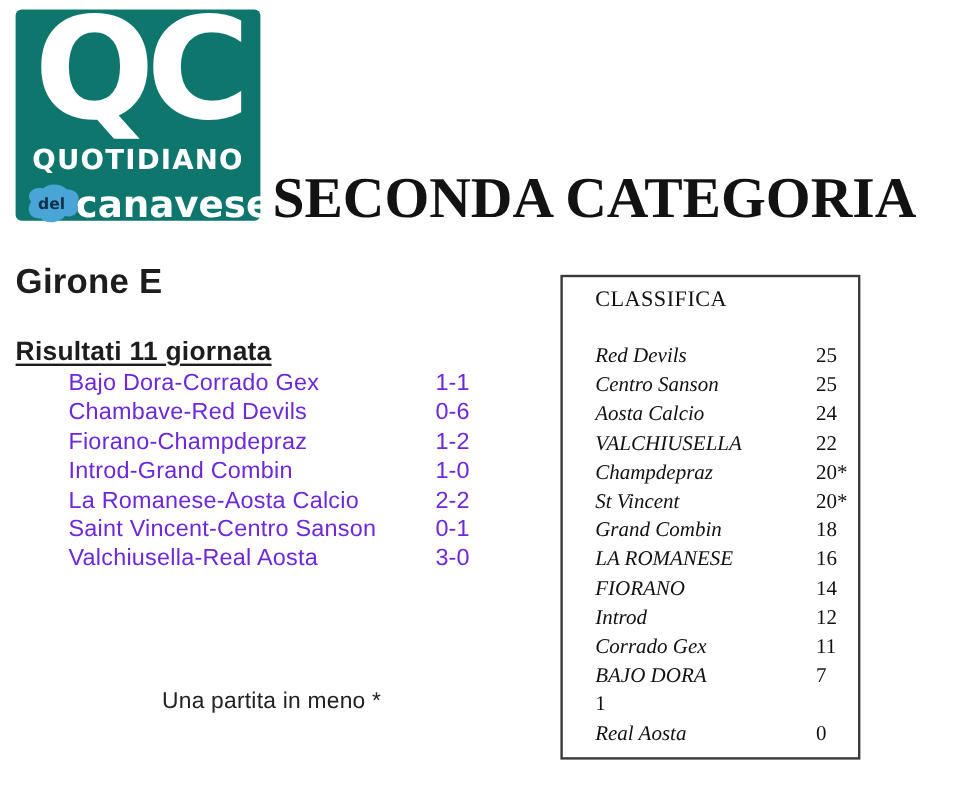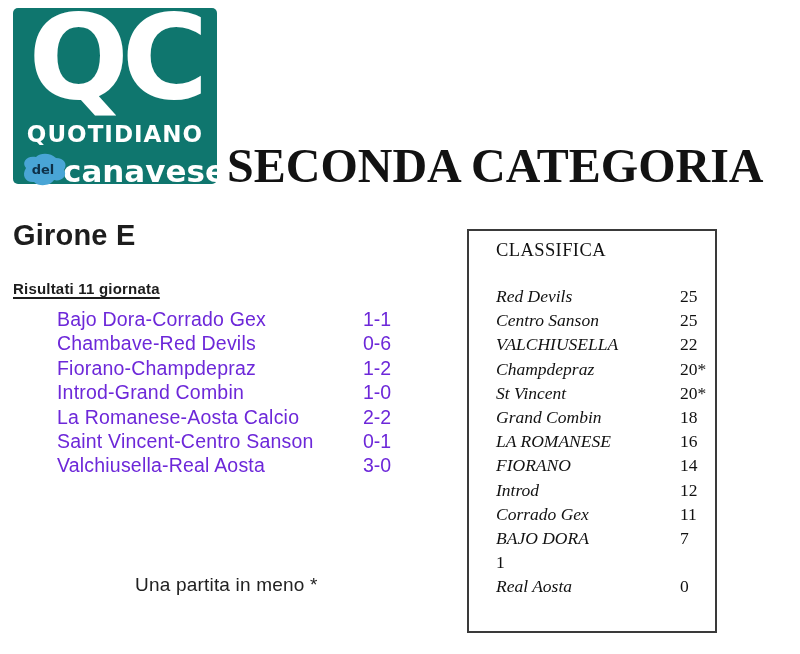--- a/index.html
+++ b/index.html
@@ -40,21 +40,21 @@
     font-size:48px; line-height:1; color:#121212; white-space:nowrap;
   }
 
   
   .girone {
     position:absolute; left:13px; top:219px; margin:0;
     font-size:29px; font-weight:bold; color:#1d1d1d; letter-spacing:0.2px;
   }
   .res-heading {
     position:absolute; left:13px; top:280px; margin:0;
-    font-size:15px; font-weight:bold; color:#1d1d1d;
+    font-size:22px; font-weight:bold; color:#1d1d1d;
     text-decoration:underline; text-decoration-thickness:2px; text-underline-offset:3px;
     letter-spacing:0.2px;
   }
   .results {
     position:absolute; left:13px; top:307px; width:342px;
     font-size:19.5px; color:#6d28d9;margin-left:44px;
   }
   .match-row { display:flex; line-height:24.4px; white-space:nowrap; }
   .fixture { flex:1 1 auto; letter-spacing:0.2px; }
   .score { flex:0 0 36px; text-align:left; }
@@ -142,20 +142,24 @@
 
     <div class="cl-row">
         <span class="cl-team">Red Devils</span>
         <span class="cl-points">25</span>
       </div>
         <div class="cl-row">
         <span class="cl-team">Centro Sanson</span>
         <span class="cl-points">25</span>
       </div>
         <div class="cl-row">
+        <span class="cl-team">Aosta Calcio</span>
+        <span class="cl-points">24</span>
+      </div>
+        <div class="cl-row">
         <span class="cl-team">VALCHIUSELLA</span>
         <span class="cl-points">22</span>
       </div>
         <div class="cl-row">
         <span class="cl-team">Champdepraz</span>
         <span class="cl-points">20*</span>
       </div>
         <div class="cl-row">
         <span class="cl-team">St Vincent</span>
         <span class="cl-points">20*</span>

